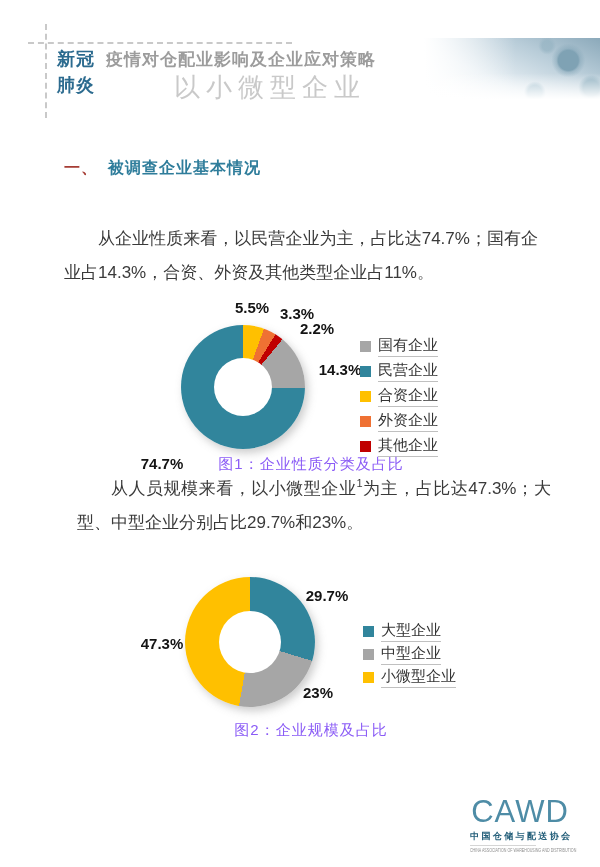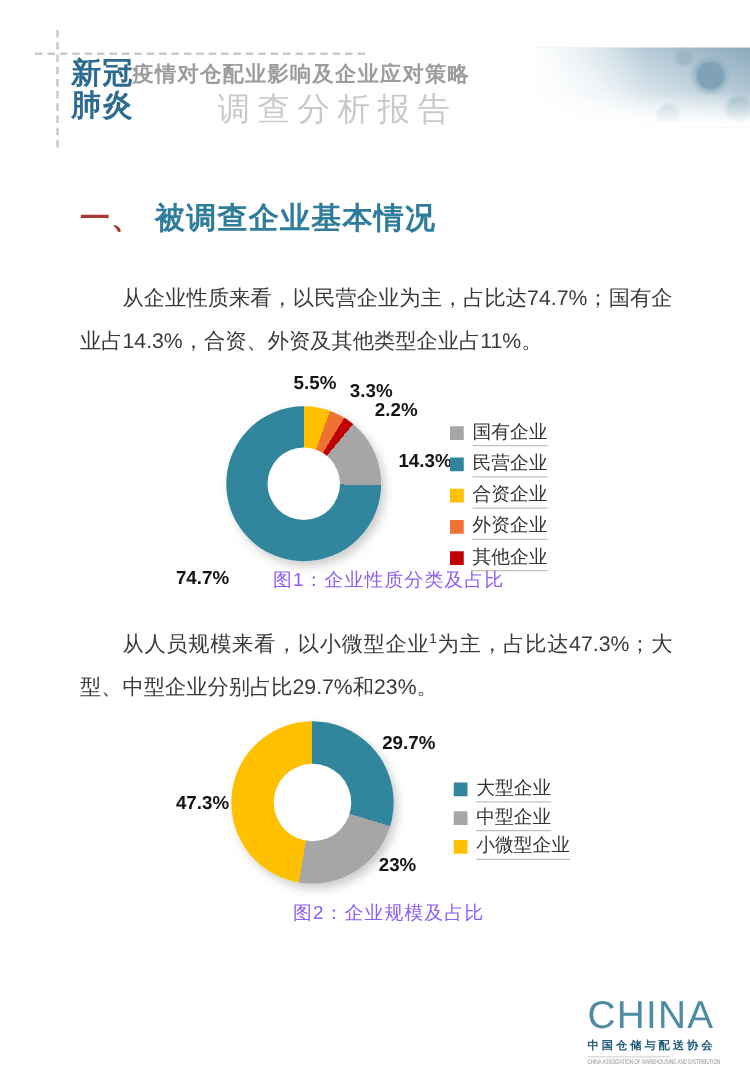--- a/index.html
+++ b/index.html
@@ -3,43 +3,43 @@
 <meta charset="utf-8">
 <style>
   html,body{margin:0;padding:0;background:#ffffff;}
   .page{
     position:relative;width:600px;height:867px;background:#fff;overflow:hidden;
     font-family:"Liberation Sans","DejaVu Sans",sans-serif;
   }
   
   .dash-h{position:absolute;left:28px;top:42px;width:264px;border-top:2px dashed #c9c9c9;}
   .dash-v{position:absolute;left:45px;top:24px;height:94px;border-left:2px dashed #c9c9c9;}
-  .brand{position:absolute;left:57px;top:46px;font-size:24px;font-weight:bold;color:#2c6b8f;line-height:26px;letter-spacing:1px;}
+  .brand{position:absolute;left:57px;top:46px;font-size:18px;font-weight:bold;color:#2c6b8f;line-height:26px;letter-spacing:1px;}
   .hdr-subtitle{position:absolute;left:106px;top:48px;font-size:17px;font-weight:bold;color:#9c9c9c;letter-spacing:1px;}
   .hdr-reporttype{position:absolute;left:174px;top:70px;font-size:26px;color:#c9c9c9;letter-spacing:6px;}
   .virus-art{
     position:absolute;left:424px;top:38px;width:176px;height:64px;
     background:
       linear-gradient(to bottom, rgba(255,255,255,0) 55%, #ffffff 96%),
       linear-gradient(to right, #ffffff 0%, rgba(255,255,255,0) 52%),
       radial-gradient(circle at 82% 35%, #7fa2b4 0 10px, rgba(127,162,180,.45) 12px, rgba(0,0,0,0) 17px),
       radial-gradient(circle at 95% 78%, #8fb0c0 0 8px, rgba(0,0,0,0) 13px),
       radial-gradient(circle at 63% 85%, rgba(160,190,205,.85) 0 7px, rgba(0,0,0,0) 11px),
       radial-gradient(circle at 70% 12%, rgba(150,180,195,.7) 0 5px, rgba(0,0,0,0) 9px),
       linear-gradient(205deg, #8ba9ba 0%, #b9cdd9 30%, #e6eef3 62%, #ffffff 92%);
   }
   
-  .section-title{position:absolute;left:64px;top:158px;margin:0;font-size:24px;font-weight:bold;letter-spacing:1px;}
+  .section-title{position:absolute;left:64px;top:158px;margin:0;font-size:16px;font-weight:bold;letter-spacing:1px;}
   .sec-num{color:#a63d35;margin-right:10px;}
   .sec-text{color:#2f7d9b;}
   
   .body-para{position:absolute;left:64px;width:474px;margin:0;font-size:17px;line-height:34px;
     color:#3a3a3a;text-indent:2em;text-align:justify;}
   .p1{top:222px;}
-  .p2{top:499px;}
+  .p2{top:472px;margin-left:13px;}
   sup{font-size:11px;line-height:0;}
   
   .chart{position:absolute;left:0;width:484px;margin:0;}
   .chart1{top:295px;height:190px;}
   .chart2{top:575px;height:180px;}
   .donut{position:absolute;border-radius:50%;box-shadow:3px 4px 8px rgba(110,110,110,.35);}
   .donut .hole{position:absolute;left:50%;top:50%;transform:translate(-50%,-50%);background:#fff;border-radius:50%;}
   .chart1 .donut{left:181px;top:30px;width:124px;height:124px;}
   .chart1 .donut .hole{width:58px;height:58px;}
   .chart2 .donut{left:185px;top:2px;width:130px;height:130px;}
@@ -69,21 +69,21 @@
 
 <div class="page">
 
   <div class="dash-h"></div>
   <div class="dash-v"></div>
   <div class="brand">
     <div>新冠</div>
     <div>肺炎</div>
   </div>
   <div class="hdr-subtitle">疫情对仓配业影响及企业应对策略</div>
-  <div class="hdr-reporttype">调查分析报告</div>
+  <div class="hdr-reporttype">以小微型企业</div>
   <div class="virus-art"></div>
 
   <h2 class="section-title">
     <span class="sec-num">一、</span><span class="sec-text">被调查企业基本情况</span>
   </h2>
 
   <p class="body-para p1">从企业性质来看，以民营企业为主，占比达74.7%；国有企业占14.3%，合资、外资及其他类型企业占11%。</p>
 
   <figure class="chart chart1">
     <div class="donut" style="background: conic-gradient(rgb(255, 192, 0) 0deg, rgb(255, 192, 0) 19.8deg, rgb(239, 113, 51) 19.8deg, rgb(239, 113, 51) 31.68deg, rgb(192, 0, 0) 31.68deg, rgb(192, 0, 0) 39.6deg, rgb(166, 166, 166) 39.6deg, rgb(166, 166, 166) 91.08deg, rgb(49, 133, 156) 91.08deg, rgb(49, 133, 156) 360deg);">
@@ -140,21 +140,21 @@
       <li>
           <span class="swatch" style="background-color: rgb(255, 192, 0);"></span>
           <span class="legend-label">小微型企业</span>
         </li>
     </ul>
     <figcaption class="chart-caption">图2：企业规模及占比</figcaption>
   </figure>
 
 
   <div class="logo">
-    <div class="logo-acronym">CHINA</div>
+    <div class="logo-acronym">CAWD</div>
     <div class="logo-cn">
         <span>中</span>
         <span>国</span>
         <span>仓</span>
         <span>储</span>
         <span>与</span>
         <span>配</span>
         <span>送</span>
         <span>协</span>
         <span>会</span>

